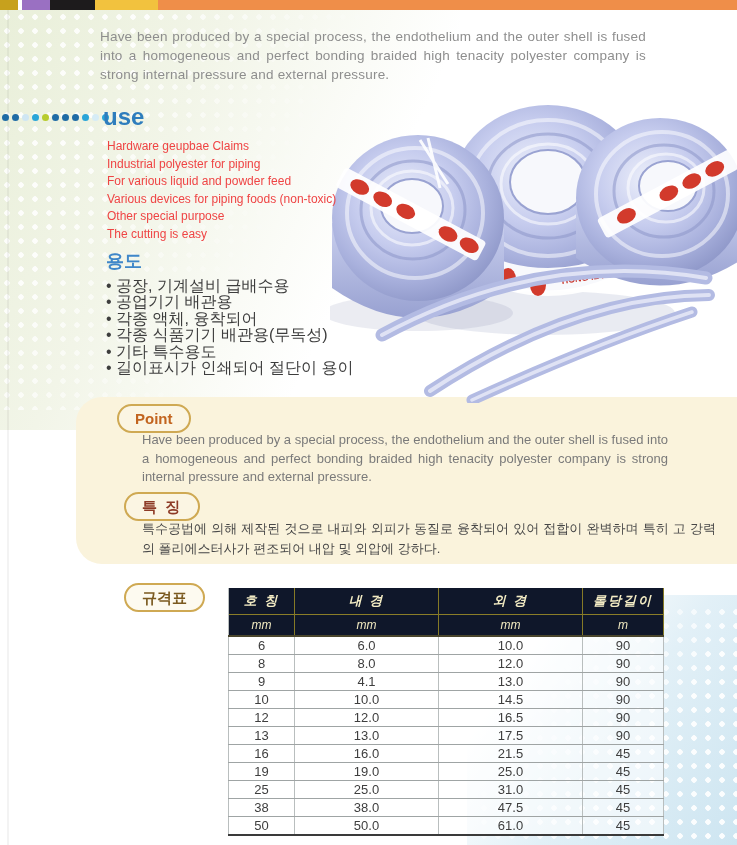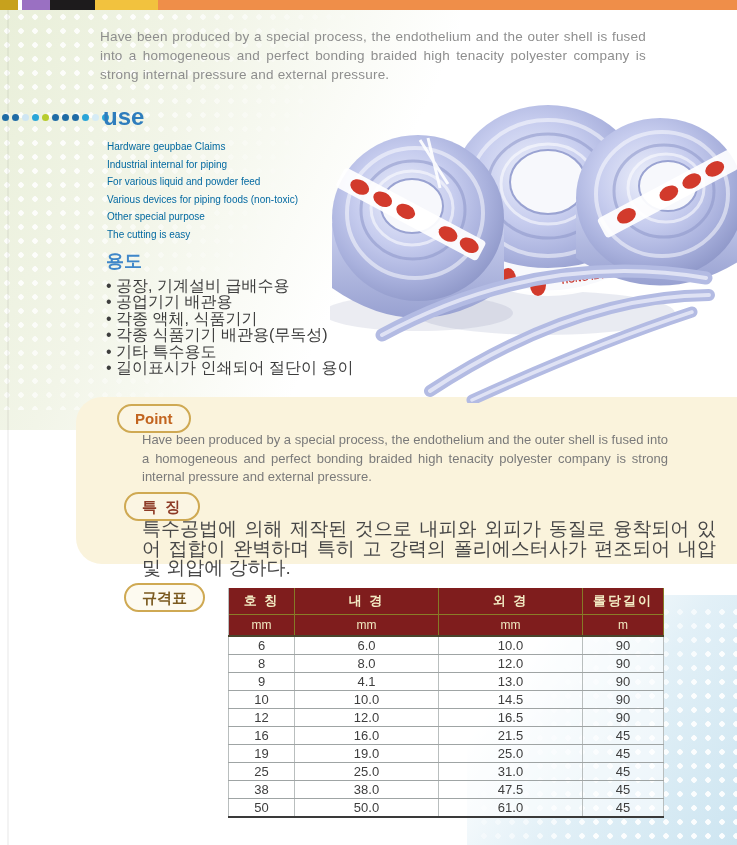--- a/index.html
+++ b/index.html
@@ -28,21 +28,21 @@
   .scan-edge{position:absolute;left:7px;top:10px;width:2px;height:835px;background:rgba(80,80,80,.07);}
 
   
   .intro{position:absolute;left:100px;top:27px;width:546px;font-size:13.5px;line-height:19px;
          color:#8e8e8e;text-align:justify;letter-spacing:.2px;}
 
   
   .dots-row{position:absolute;left:2px;top:114px;display:flex;gap:3px;align-items:center;}
   .dots-row .dot{width:7px;height:7px;border-radius:50%;}
   .use-heading{position:absolute;left:103px;top:103px;font-size:24px;font-weight:bold;color:#2e7dbd;}
-  .use-list{position:absolute;left:107px;top:138px;font-size:10px;line-height:17.5px;color:#0369a1;z-index:2;}
+  .use-list{position:absolute;left:107px;top:138px;font-size:12px;line-height:17.5px;color:#ef4444;z-index:2;}
 
   
   .kr-heading{position:absolute;left:106px;top:249px;font-size:18px;font-weight:bold;color:#3f87c9;z-index:2;}
   .kr-list{position:absolute;left:106px;top:278px;font-size:16px;line-height:16.4px;color:#3d3d3d;z-index:2;}
   .kr-list .li::before{content:"• ";color:#3d3d3d;}
 
   
   .photo{position:absolute;left:330px;top:98px;width:407px;height:305px;z-index:1;}
 
   
@@ -50,28 +50,28 @@
          border-radius:26px 0 0 26px;}
 
   .pill{position:absolute;display:inline-block;border:2px solid #cfa953;border-radius:15px;
         background:#fbf5e3;padding:3px 16px;font-size:15px;font-weight:bold;line-height:19px;}
   .pill-point{left:117px;top:404px;color:#c2641f;}
   .pill-feature{left:124px;top:492px;color:#8d3a26;letter-spacing:2px;}
   .pill-spec{left:124px;top:583px;color:#7b5a20;background:#fdfaf0;}
 
   .point-text{position:absolute;left:142px;top:431px;width:526px;font-size:13px;line-height:18.5px;
               color:#7a7a7a;text-align:justify;}
-  .feature-text{position:absolute;left:142px;top:519px;width:574px;font-size:19px;line-height:19.5px;
+  .feature-text{position:absolute;left:142px;top:519px;width:574px;font-size:13px;line-height:19.5px;
               color:#474747;text-align:justify;}
 
   
   .spec-table{position:absolute;left:228px;top:588px;border-collapse:collapse;table-layout:fixed;z-index:1;}
   .spec-table col.c1{width:66px;} .spec-table col.c2{width:144px;}
   .spec-table col.c3{width:144px;} .spec-table col.c4{width:81px;}
-  .spec-table th{background:#7f1d1d;color:#f3ecc4;font-weight:bold;border-right:1px solid #857a26;}
+  .spec-table th{background:#0f172a;color:#f3ecc4;font-weight:bold;border-right:1px solid #857a26;font-style:italic;}
   .spec-table tr.h1 th{font-size:13px;height:24px;letter-spacing:2px;}
   .spec-table tr.h2 th{font-size:12px;height:18px;border-top:1px solid #8a7d28;font-weight:normal;color:#f0e9c0;}
   .spec-table tr.h2 th{border-bottom:2px solid #49452c;}
   .spec-table th:last-child{border-right:1px solid #857a26;margin-top:46px;}
   .spec-table td{background:rgba(255,255,255,.55);color:#3e3e3e;font-size:13px;height:17px;
                  text-align:center;border-right:1px solid #b9bebe;border-bottom:1px solid #9fa4a4;padding:0;}
   .spec-table td:first-child,.spec-table th:first-child{border-left:1px solid #b9bebe;}
   .spec-table tr:last-child td{border-bottom:2px solid #3a3a3a;}
   .spec-table th{text-align:center;}
 </style>
@@ -105,32 +105,32 @@
       <span class="dot" style="background: rgb(31, 107, 165);"></span>
       <span class="dot" style="background: rgb(31, 107, 165);"></span>
       <span class="dot" style="background: rgb(31, 107, 165);"></span>
       <span class="dot" style="background: rgb(42, 165, 216);"></span>
       <span class="dot" style="background: rgb(214, 236, 246);"></span>
       <span class="dot" style="background: rgb(42, 165, 216);"></span>
     </div>
   <div class="use-heading">use</div>
   <div class="use-list">
     <div class="li">Hardware geupbae Claims</div>
-    <div class="li">Industrial internal for piping</div>
+    <div class="li">Industrial polyester for piping</div>
     <div class="li">For various liquid and powder feed</div>
     <div class="li">Various devices for piping foods (non-toxic)</div>
     <div class="li">Other special purpose</div>
     <div class="li">The cutting is easy</div>
   </div>
 
   <div class="kr-heading">용도</div>
   <div class="kr-list">
     <div class="li">공장, 기계설비 급배수용</div>
     <div class="li">공업기기 배관용</div>
-    <div class="li">각종 액체, 식품기기</div>
+    <div class="li">각종 액체, 융착되어</div>
     <div class="li">각종 식품기기 배관용(무독성)</div>
     <div class="li">기타 특수용도</div>
     <div class="li">길이표시가 인쇄되어 절단이 용이</div>
   </div>
 
   <svg class="photo" viewBox="0 0 407 305">
     <defs>
       <radialGradient id="gFace" cx="42%" cy="38%" r="65%">
         <stop offset="0%" stop-color="#eceffa"></stop>
         <stop offset="45%" stop-color="#c6ccee"></stop>
@@ -265,20 +265,26 @@
           <td>14.5</td>
           <td>90</td>
         </tr>
         <tr>
           <td>12</td>
           <td>12.0</td>
           <td>16.5</td>
           <td>90</td>
         </tr>
         <tr>
+          <td>13</td>
+          <td>13.0</td>
+          <td>17.5</td>
+          <td>90</td>
+        </tr>
+        <tr>
           <td>16</td>
           <td>16.0</td>
           <td>21.5</td>
           <td>45</td>
         </tr>
         <tr>
           <td>19</td>
           <td>19.0</td>
           <td>25.0</td>
           <td>45</td>

